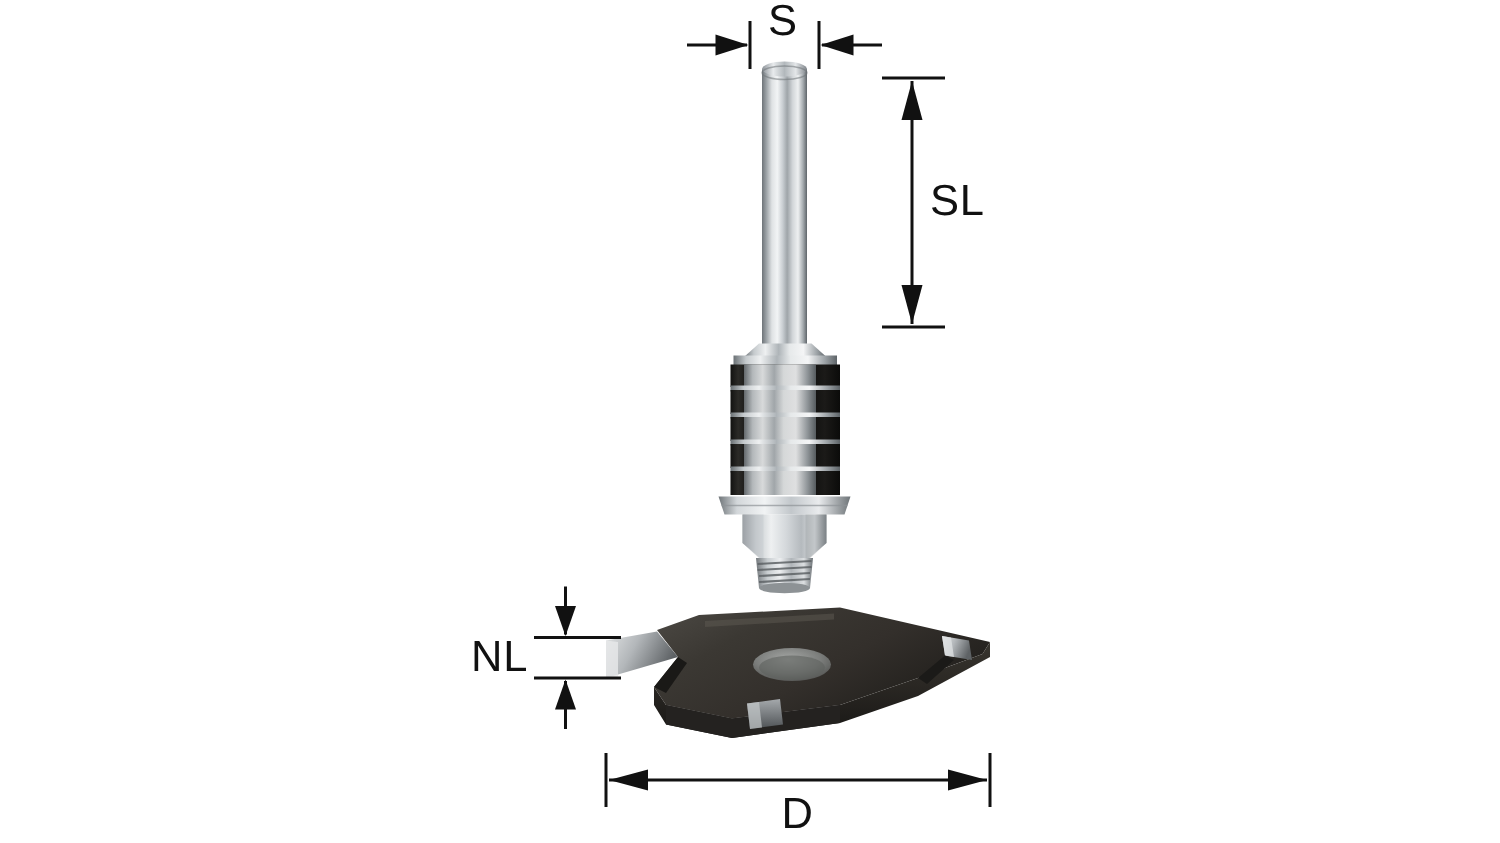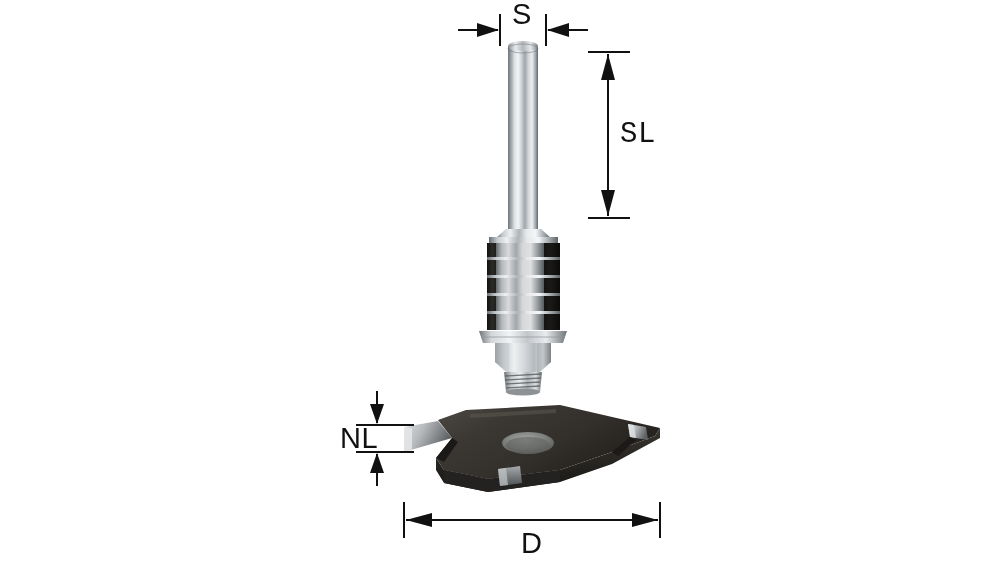--- a/index.html
+++ b/index.html
@@ -28,22 +28,22 @@
     position: absolute;
     font-family: "Liberation Sans", sans-serif;
     font-size: 29px;
     font-weight: 400;
     color: #111111;
     letter-spacing: 0.5px;
     white-space: nowrap;
     user-select: none;
   }
   #label-S   { left: 512px; top: -2px; }
-  #label-SL  { left: 620px; top: 118px; font-family: Liberation Mono, monospace; }
-  #label-NL  { left: 340px; top: 422px; }
+  #label-SL  { left: 620px; top: 118px; }
+  #label-NL  { left: 314px; top: 422px; }
   #label-D   { left: 521px; top: 527px; }
 </style>
 </head>
 <body>
 
 <div id="stage">
 
   <svg id="svg-root" viewBox="0 0 1000 562" xmlns="http://www.w3.org/2000/svg">
     <defs>
 

